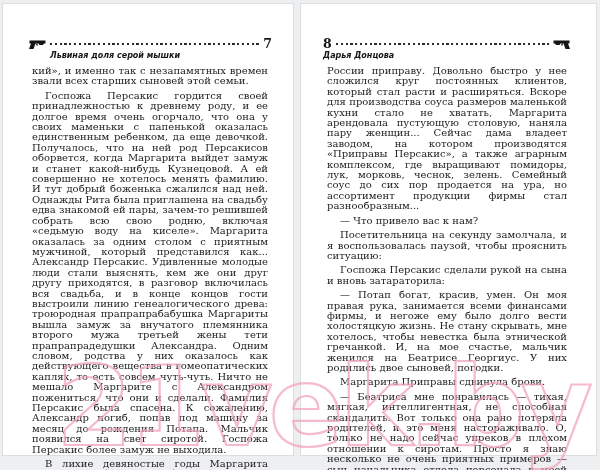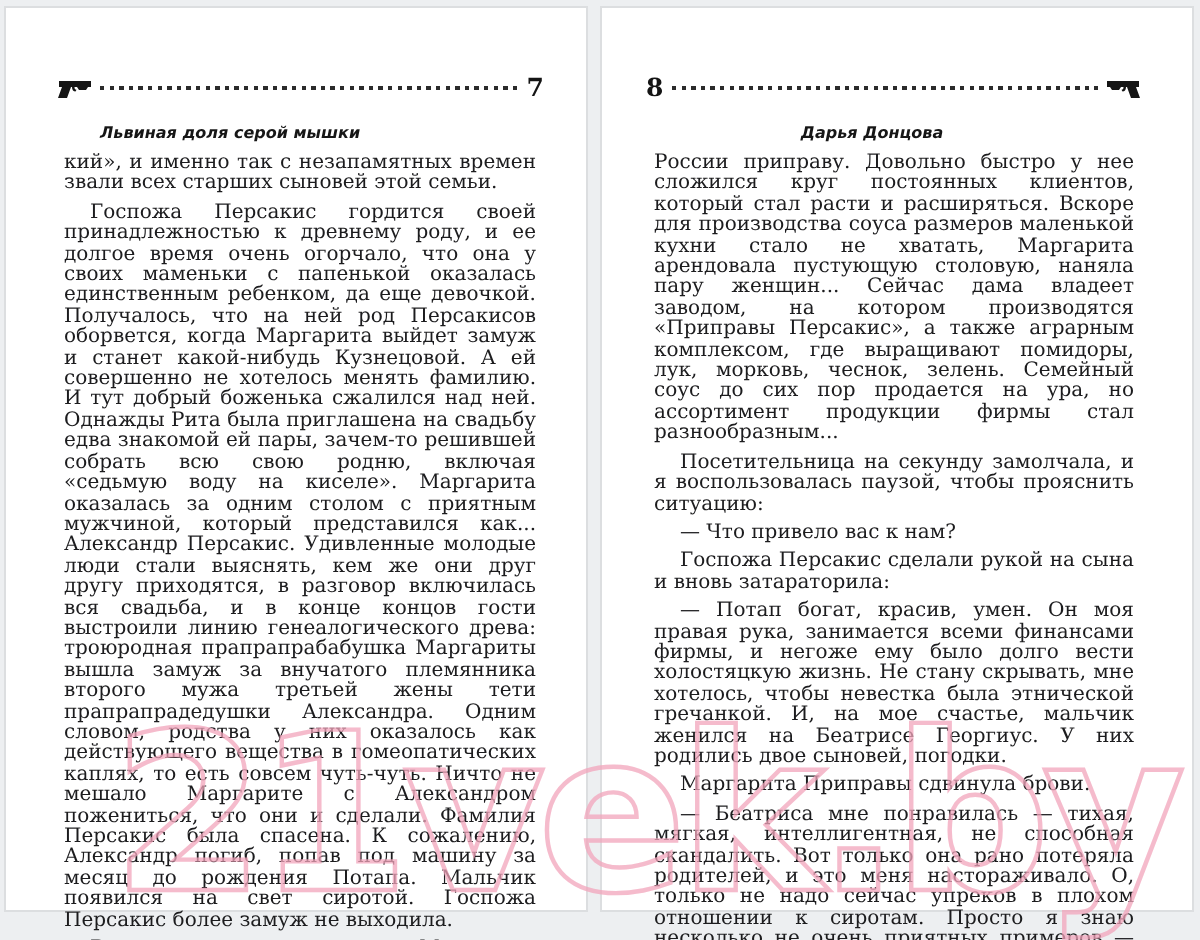--- a/index.html
+++ b/index.html
@@ -28,24 +28,24 @@
   }
   .pagenum{
     flex:0 0 auto;
     font-family:"DejaVu Serif","Liberation Serif",serif;
     font-weight:bold;font-size:12.5px;line-height:1;color:#141414;
   }
   .running-title{
     font-family:"DejaVu Sans","Liberation Sans",sans-serif;
     font-style:italic;font-weight:bold;
     font-size:8px;line-height:9px;color:#161616;
-    margin-top:12px;
+    margin-top:1px;
   }
   .running-title.left-side{padding-left:22px;text-align:left;}
-  .running-title.right-side{padding-right:22px;text-align:center;}
+  .running-title.right-side{padding-right:22px;text-align:left;}
 
   .body-text{margin-top:6px;color:#1c1c1e;}
   .body-text p{
     margin:4px;font-size:10px;line-height:10.4px;
     text-align:justify;
   }
   .body-text p.indent{text-indent:13px;}
 
   .watermark{
     position:absolute;left:56px;top:352px;z-index:6;
@@ -90,22 +90,22 @@
         <svg viewBox="0 0 34 22" xmlns="http://www.w3.org/2000/svg">
           <path d="M2 3h32v6h-3l-2 3h-7l-2-3h-6l-4 11H1l4-11H2z"></path>
           <path d="M15 9c0 3 1.5 4.5 3.5 4.5l1-1.8c-1.5 0-2-1-2-2.7z"></path>
         </svg>
       </span>
     </div>
     <div class="running-title right-side">Дарья Донцова</div>
 
     <div class="body-text">
       <p>России приправу. Довольно быстро у нее сложился круг постоянных клиентов, который стал расти и расширяться. Вскоре для производства соуса размеров маленькой кухни стало не хватать, Маргарита арендовала пустующую столовую, наняла пару женщин... Сейчас дама владеет заводом, на котором производятся «Приправы Персакис», а также аграрным комплексом, где выращивают помидоры, лук, морковь, чеснок, зелень. Семейный соус до сих пор продается на ура, но ассортимент продукции фирмы стал разнообразным...</p>
+      <p class="indent">— Что привело вас к нам?</p>
       <p class="indent">Посетительница на секунду замолчала, и я воспользовалась паузой, чтобы прояснить ситуацию:</p>
-      <p class="indent">— Что привело вас к нам?</p>
       <p class="indent">Госпожа Персакис сделали рукой на сына и вновь затараторила:</p>
       <p class="indent">— Потап богат, красив, умен. Он моя правая рука, занимается всеми финансами фирмы, и негоже ему было долго вести холостяцкую жизнь. Не стану скрывать, мне хотелось, чтобы невестка была этнической гречанкой. И, на мое счастье, мальчик женился на Беатрисе Георгиус. У них родились двое сыновей, погодки.</p>
       <p class="indent">Маргарита Приправы сдвинула брови.</p>
       <p class="indent">— Беатриса мне понравилась — тихая, мягкая, интеллигентная, не способная скандалить. Вот только она рано потеряла родителей, и это меня настораживало. О, только не надо сейчас упреков в плохом отношении к сиротам. Просто я знаю несколько не очень приятных примеров — сын начальника отдела персонала в моей фирме и дочь старшего инженера выбрали себе в спутники жизни бывших подкидышей, так вот, и невестка, и зять оказались людьми скандальными, отстаивали свои интересы криком, не умели распоряжаться деньгами, не могли найти достойную работу, так как в отрочестве плохо учились. Но Беатриса другая — она по-</p>
     </div>
   </div>
 
   <div class="watermark">21vek.by</div>
 
 </div>

